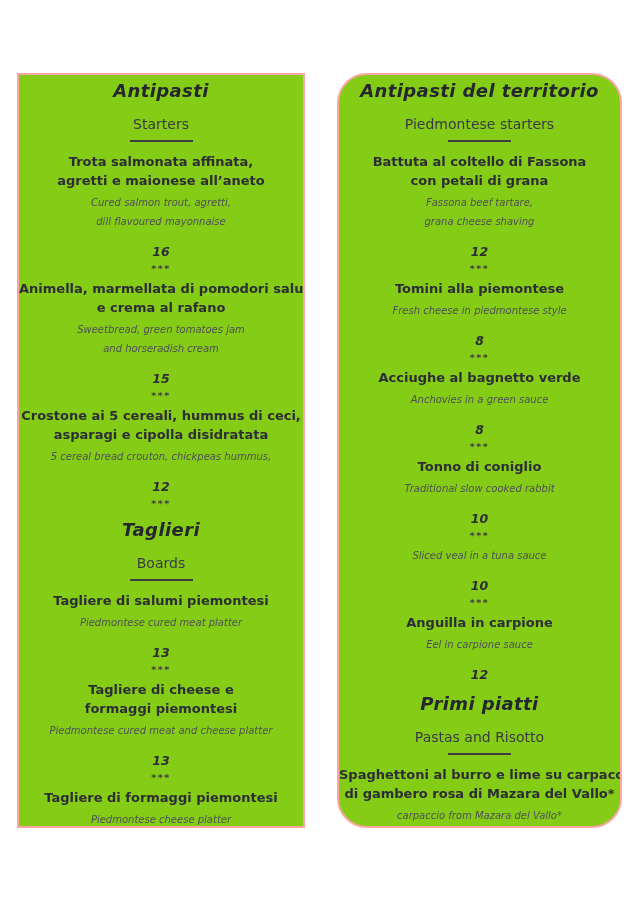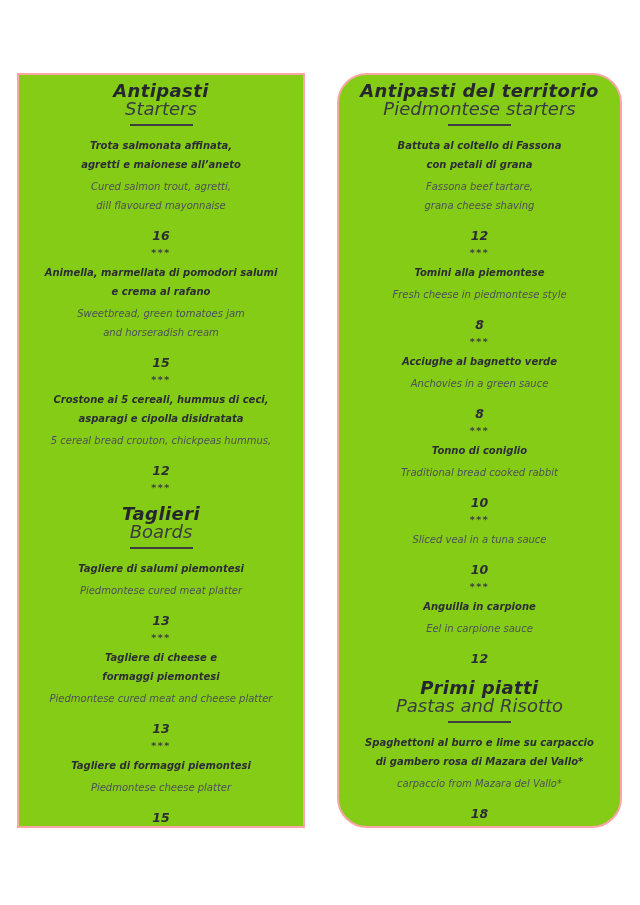--- a/index.html
+++ b/index.html
@@ -31,37 +31,35 @@
 
   .section-title {
     font-size: 18px;
     font-weight: bold;
     font-style: italic;
     color: #26262e;
     line-height: 20px;
     letter-spacing: 0.4px;
   }
   .section-subtitle {
-    font-size: 18px;
-    font-style: italic;
+    font-size: 14px;
     color: #3a3a42;
     line-height: 15px;
-    margin-top: 0;
+    margin-top: 16px;
   }
   .section-divider {
     width: 63px;
     height: 2px;
     background: #3d3d42;
     margin: 8px auto 10px auto;
   }
   .item { margin-top: 4px; }
   .name-line {
-    font-size: 10px;
-    font-weight: bold;
-    font-style: italic;
+    font-size: 13px;
+    font-weight: bold;
     color: #2d2d35;
     line-height: 19px;
     white-space: nowrap;
   }
   .item-desc { margin-top: 3px; }
   .desc-line {
     font-size: 10px;
     font-style: italic;
     color: #4f4f57;
     line-height: 19px;
@@ -200,21 +198,21 @@
           <div class="desc-line">Anchovies in a green sauce</div>
         </div>
         <div class="item-price">8</div>
         <div class="item-sep">***</div>
       </div>
       <div class="item">
         <div class="item-name">
           <div class="name-line">Tonno di coniglio</div>
         </div>
         <div class="item-desc">
-          <div class="desc-line">Traditional bread cooked rabbit</div>
+          <div class="desc-line">Traditional slow cooked rabbit</div>
         </div>
         <div class="item-price">10</div>
         <div class="item-sep">***</div>
       </div>
       <div class="item">
         <div class="item-desc">
           <div class="desc-line">Sliced veal in a tuna sauce</div>
         </div>
         <div class="item-price">10</div>
         <div class="item-sep">***</div>

